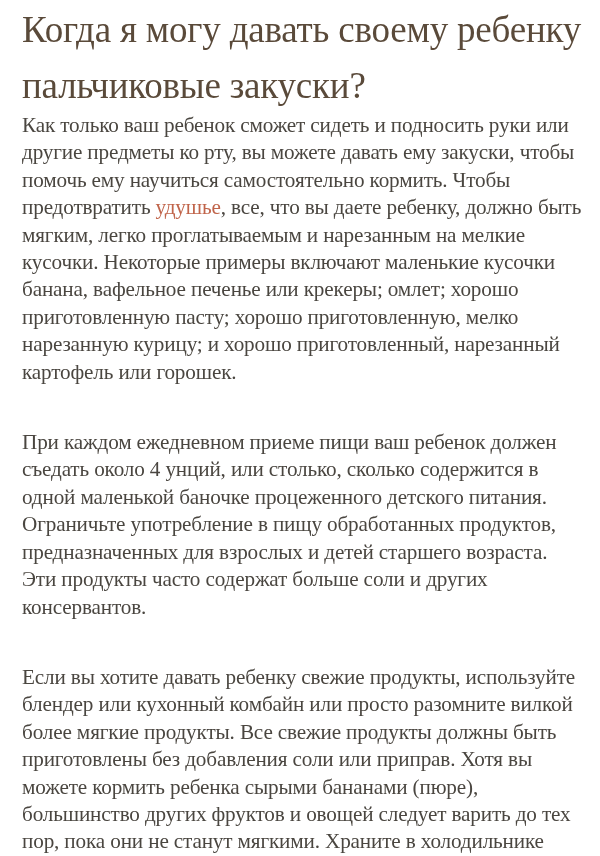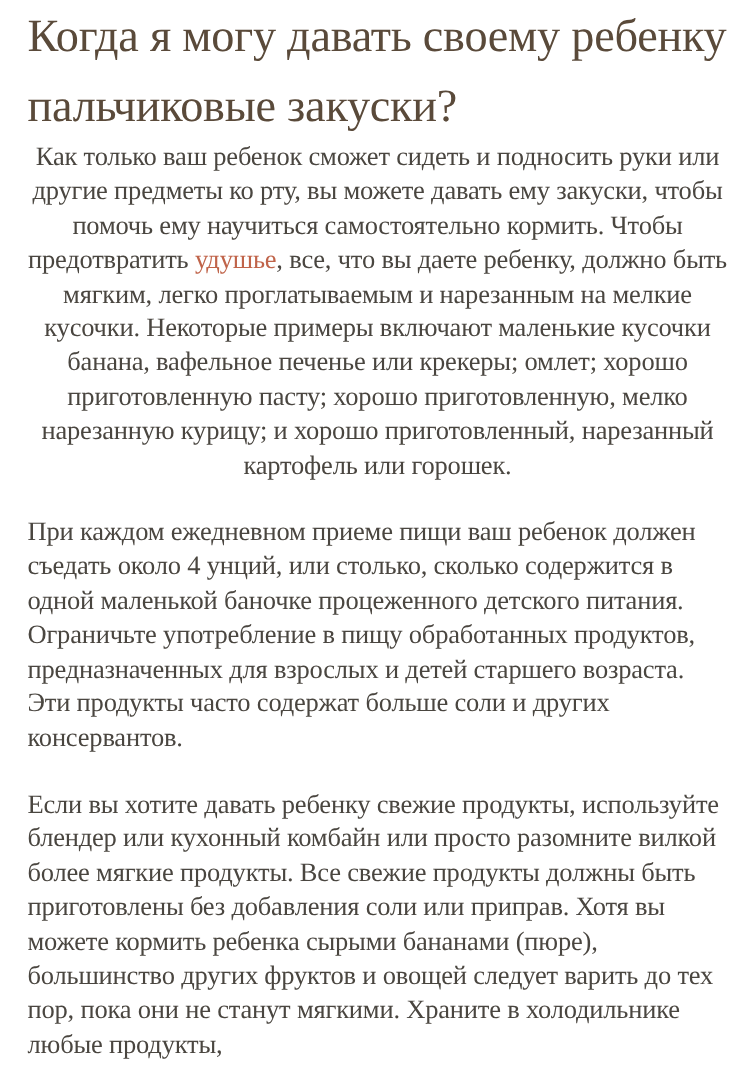--- a/index.html
+++ b/index.html
@@ -30,23 +30,23 @@
     letter-spacing: -0.2px;
   }
   .para {
     margin: 0;
     font-size: 21.2px;
     line-height: 27.4px;
     color: #4a4640;
     letter-spacing: -0.15px;
   }
   .para + .para {
-    margin-top: 26px;
+    margin-top: 43px;
   }
-  .p1 { margin-top: -2px; text-align: center; }
+  .p1 { margin-top: -2px; }
   .link {
     color: #c0644a;
     text-decoration: none;
   }
 </style>
 </head>
 <body>
 
 <div class="article">
   <h1 class="title">Когда я могу давать своему ребенку пальчиковые закуски?</h1>

